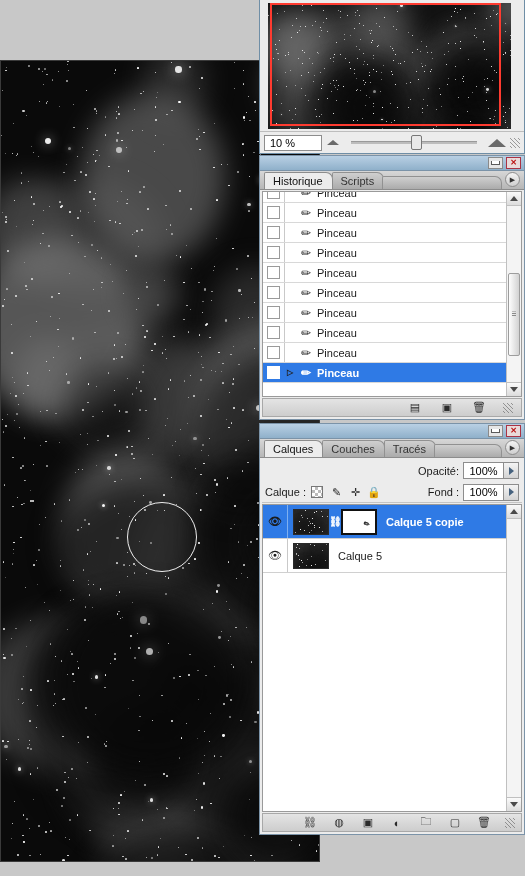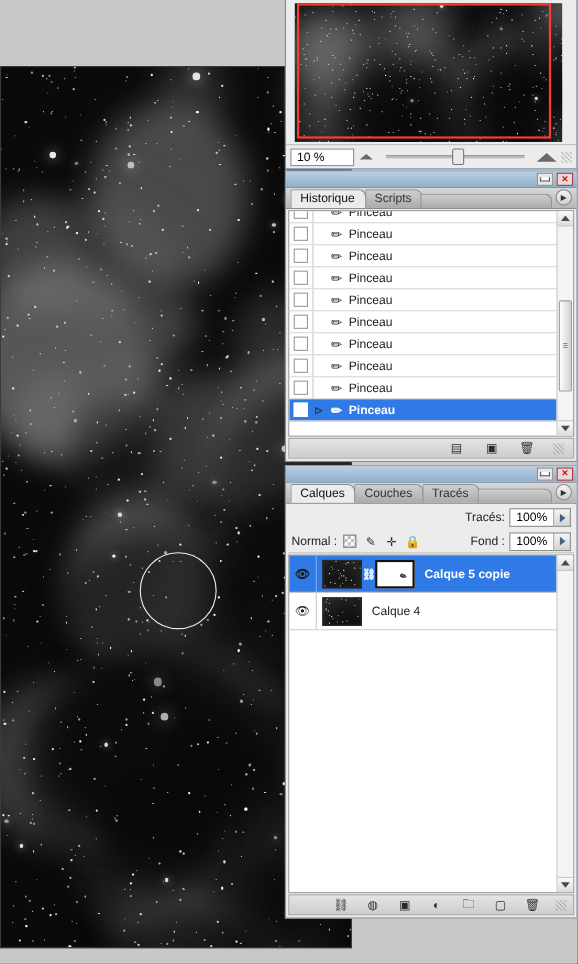--- a/index.html
+++ b/index.html
@@ -1608,29 +1608,29 @@
     </div>
     <div class="tabstrip">
       <div class="tab active">Calques</div>
       <div class="tab">Couches</div>
       <div class="tab">Tracés</div>
       <div class="tab-fill"></div>
       <div class="menu-btn">▶</div>
     </div>
 
     <div class="lrow-opts" id="blend-row">
-      <span class="opa-lbl">Tracés:</span>
+      <span class="opa-lbl">Opacité:</span>
       <span class="numfield">100%</span>
       <span class="spin">
           <b></b>
         </span>
     </div>
 
     <div class="lrow-opts" id="lock-row">
-      <span>Normal :</span>
+      <span>Calque :</span>
       <span class="lock-ico">
           <i id="checker"></i>
         </span>
       <span class="lock-ico">✎</span>
       <span class="lock-ico">✛</span>
       <span class="lock-ico">🔒</span>
       <span class="opa-lbl">Fond :</span>
       <span class="numfield">100%</span>
       <span class="spin">
           <b></b>
@@ -1782,21 +1782,21 @@
                 <div class="star" style="width: 0.152156px; height: 0.152156px; left: 16.5759px; top: 12.1572px; opacity: 0.47;"></div>
                 <div class="star" style="width: 0.211397px; height: 0.211397px; left: 33.5007px; top: 3.03596px; opacity: 0.6;"></div>
                 <div class="star" style="width: 0.190338px; height: 0.190338px; left: 11.624px; top: 21.0965px; opacity: 0.58;"></div>
                 <div class="star" style="width: 0.204959px; height: 0.204959px; left: 2.0616px; top: 3.0862px; opacity: 0.7;"></div>
                 <div class="star" style="width: 0.144094px; height: 0.144094px; left: 2.74467px; top: 0.432078px; opacity: 0.98;"></div>
                 <div class="star" style="width: 0.371522px; height: 0.371522px; left: 3.90055px; top: 11.3999px; opacity: 0.83;"></div>
                 <div class="star" style="width: 0.136276px; height: 0.136276px; left: 8.4238px; top: 18.0647px; opacity: 0.61;"></div>
                 <div class="star" style="width: 0.239147px; height: 0.239147px; left: 5.46379px; top: 15.8257px; opacity: 0.6;"></div>
               </div>
             </div>
-            <span class="lname">Calque 4</span>
+            <span class="lname">Calque 5</span>
           </div>
         </div>
       <div class="vscroll">
         <div class="vs-btn">
           <span style="width:0;height:0;border-left:4px solid transparent;border-right:4px solid transparent;border-bottom:5px solid #4a4a4a;"></span>
         </div>
         <div class="vs-track"></div>
         <div class="vs-btn bot">
           <span style="width:0;height:0;border-left:4px solid transparent;border-right:4px solid transparent;border-top:5px solid #4a4a4a;"></span>
         </div>

